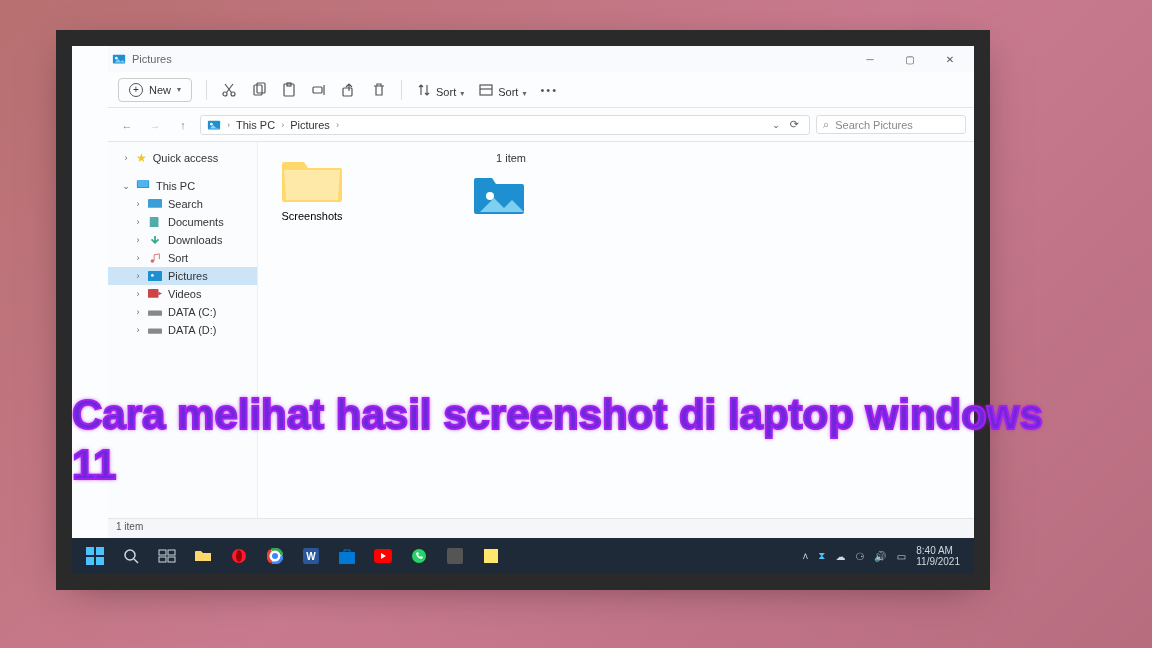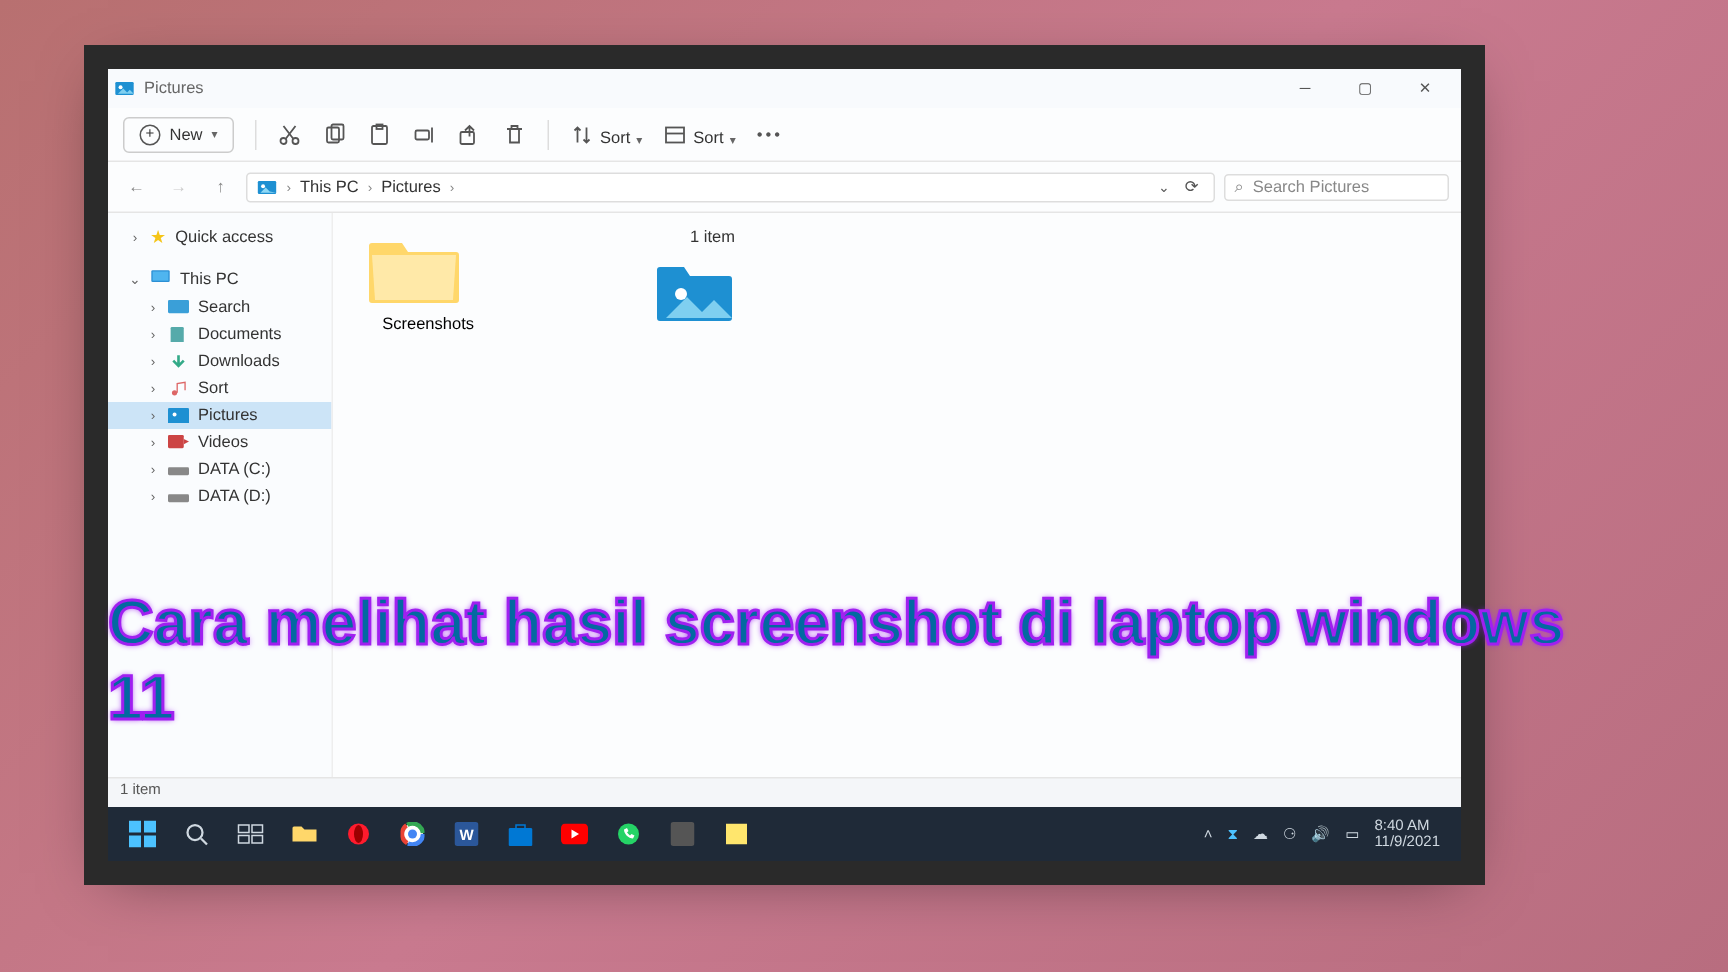--- a/index.html
+++ b/index.html
@@ -3,21 +3,21 @@
 <meta charset="utf-8">
 <style>
 * { margin: 0; padding: 0; box-sizing: border-box; font-family: "Segoe UI", sans-serif; }
 html, body { width: 1152px; height: 648px; overflow: hidden; }
 body { background: linear-gradient(135deg, #b87070 0%, #c97a8f 50%, #b86d7f 100%); display: flex; align-items: center; justify-content: center; position: relative; }
 
 
 .screen { position: absolute; top: 46px; left: 72px; width: 902px; height: 528px; background: #fff; box-shadow: 0 0 0 16px #2a2a2a, 0 8px 40px rgba(0,0,0,.5); }
 
 
-.explorer { width: 100%; height: calc(100% - 36px); display: flex; flex-direction: column; background: #fcfdfe; }
+.explorer { width: 100%; height: calc(100% - 36px); display: flex; flex-direction: column; background: #fcfdfe; padding-left: 36px; }
 
 
 .titlebar { height: 26px; display: flex; align-items: center; padding: 0 4px; font-size: 11px; color: #666; background: #f8fafd; }
 .titlebar-icon { width: 14px; height: 14px; margin-right: 6px; }
 .titlebar-spacer { flex: 1; }
 .winctl { width: 40px; height: 26px; display: flex; align-items: center; justify-content: center; color: #555; font-size: 10px; }
 
 
 .ribbon { height: 36px; display: flex; align-items: center; gap: 14px; padding: 0 10px; border-bottom: 1px solid #e5e5e5; font-size: 11px; color: #333; }
 .new-btn { display: flex; align-items: center; gap: 6px; padding: 4px 10px; border: 1px solid #ccc; border-radius: 4px; }
@@ -44,39 +44,39 @@
 .side-subitem { display: flex; align-items: center; gap: 6px; padding: 3px 6px 3px 26px; color: #333; }
 .side-item.selected, .side-subitem.selected { background: #cce4f7; }
 .side-caret { width: 8px; font-size: 9px; color: #666; text-align: center; }
 .folder-ico { width: 14px; height: 11px; display: inline-block; }
 .star-ico { color: #f5c518; font-size: 12px; }
 .pc-ico svg { width: 14px; height: 11px; }
 
 
 .content { flex: 1; display: flex; position: relative; }
 .foldergrid { padding: 14px; }
-.folder-item { width: 80px; text-align: right; font-size: 11px; }
+.folder-item { width: 80px; text-align: center; font-size: 11px; }
 .big-folder { width: 64px; height: 48px; margin: 0 auto 6px; }
 
 
 .details { width: 170px; padding: 10px; font-size: 11px; color: #333; text-align: right; }
 .details-thumb { width: 54px; height: 42px; margin: 10px 0 0 auto; }
 
 
 .statusbar { height: 20px; font-size: 10px; color: #555; padding: 2px 8px; background: #f4f6f9; border-top: 1px solid #e5e5e5; }
 
 
 .taskbar { position: absolute; bottom: 0; left: 0; right: 0; height: 36px; background: #1f2a38; display: flex; align-items: center; padding: 0 6px; gap: 2px; }
 .tb-icon { width: 34px; height: 30px; display: flex; align-items: center; justify-content: center; border-radius: 3px; }
 .tb-spacer { flex: 1; }
 .tb-tray { display: flex; align-items: center; gap: 10px; color: #cfd8e0; font-size: 10px; padding-right: 8px; }
 .tb-clock { text-align: left; line-height: 1.1; }
 
 
-.caption { position: absolute; left: 72px; right: 60px; top: 390px; font-size: 42px; font-weight: 700; color: #0369a1; -webkit-text-stroke: 2px #a020f0; text-shadow: 0 0 4px #a020f0; line-height: 1.2; pointer-events: none; }
+.caption { position: absolute; left: 72px; right: 60px; top: 390px; font-size: 42px; font-weight: 700; color: #6d28d9; -webkit-text-stroke: 2px #a020f0; text-shadow: 0 0 4px #a020f0; line-height: 1.2; pointer-events: none; }
 </style>
 </head>
 <body>
 
 <div class="screen">
   <div class="explorer">
 
     <div class="titlebar">
       <span class="titlebar-icon">
         <svg viewBox="0 0 16 16">

